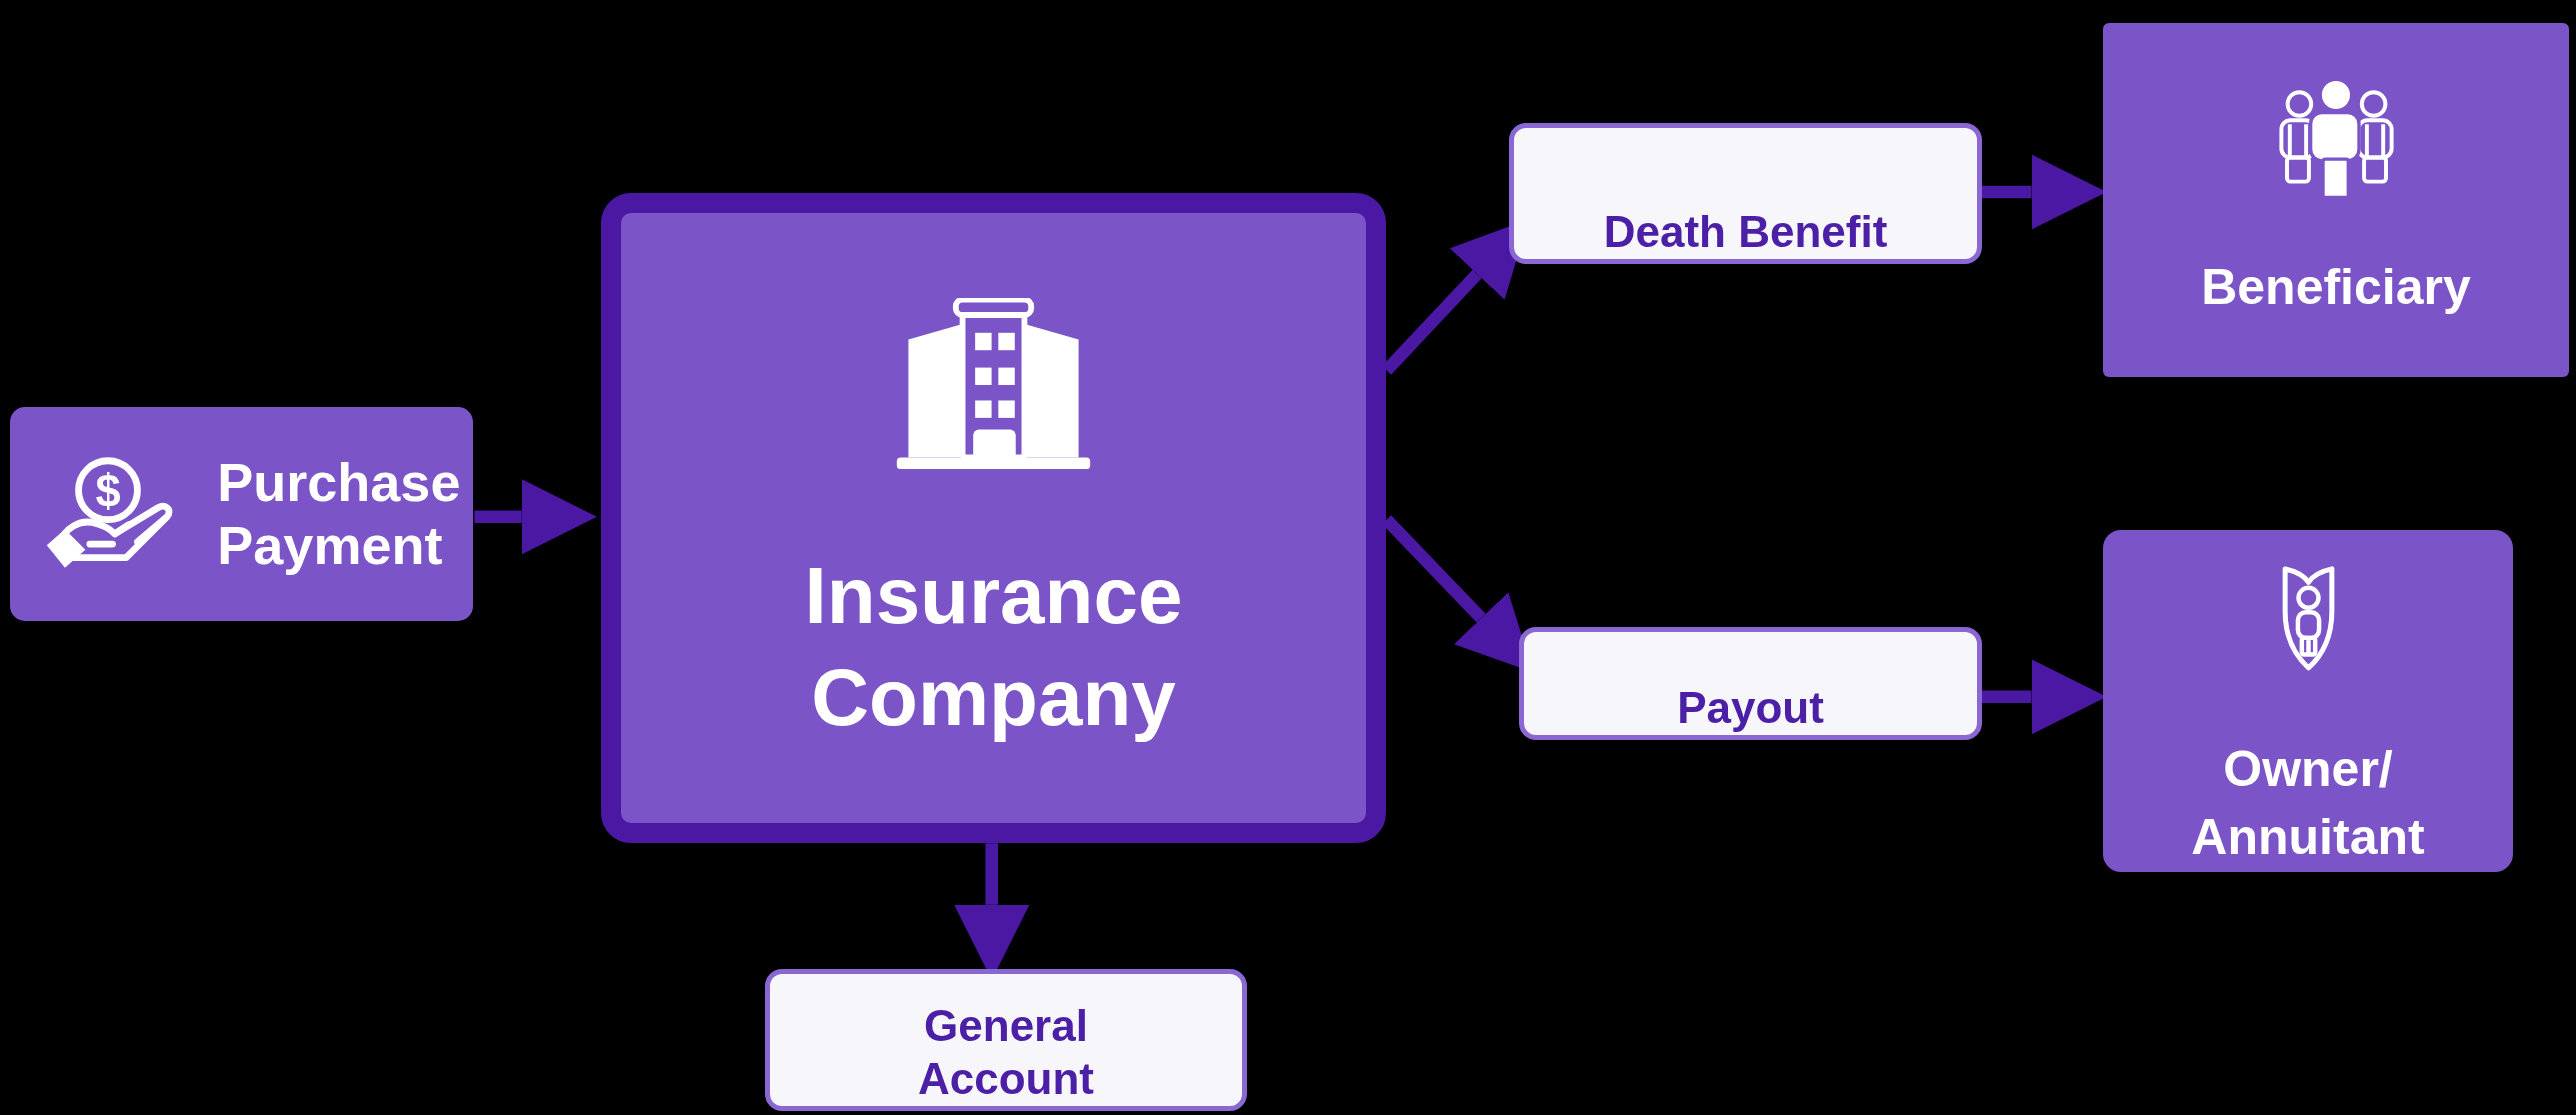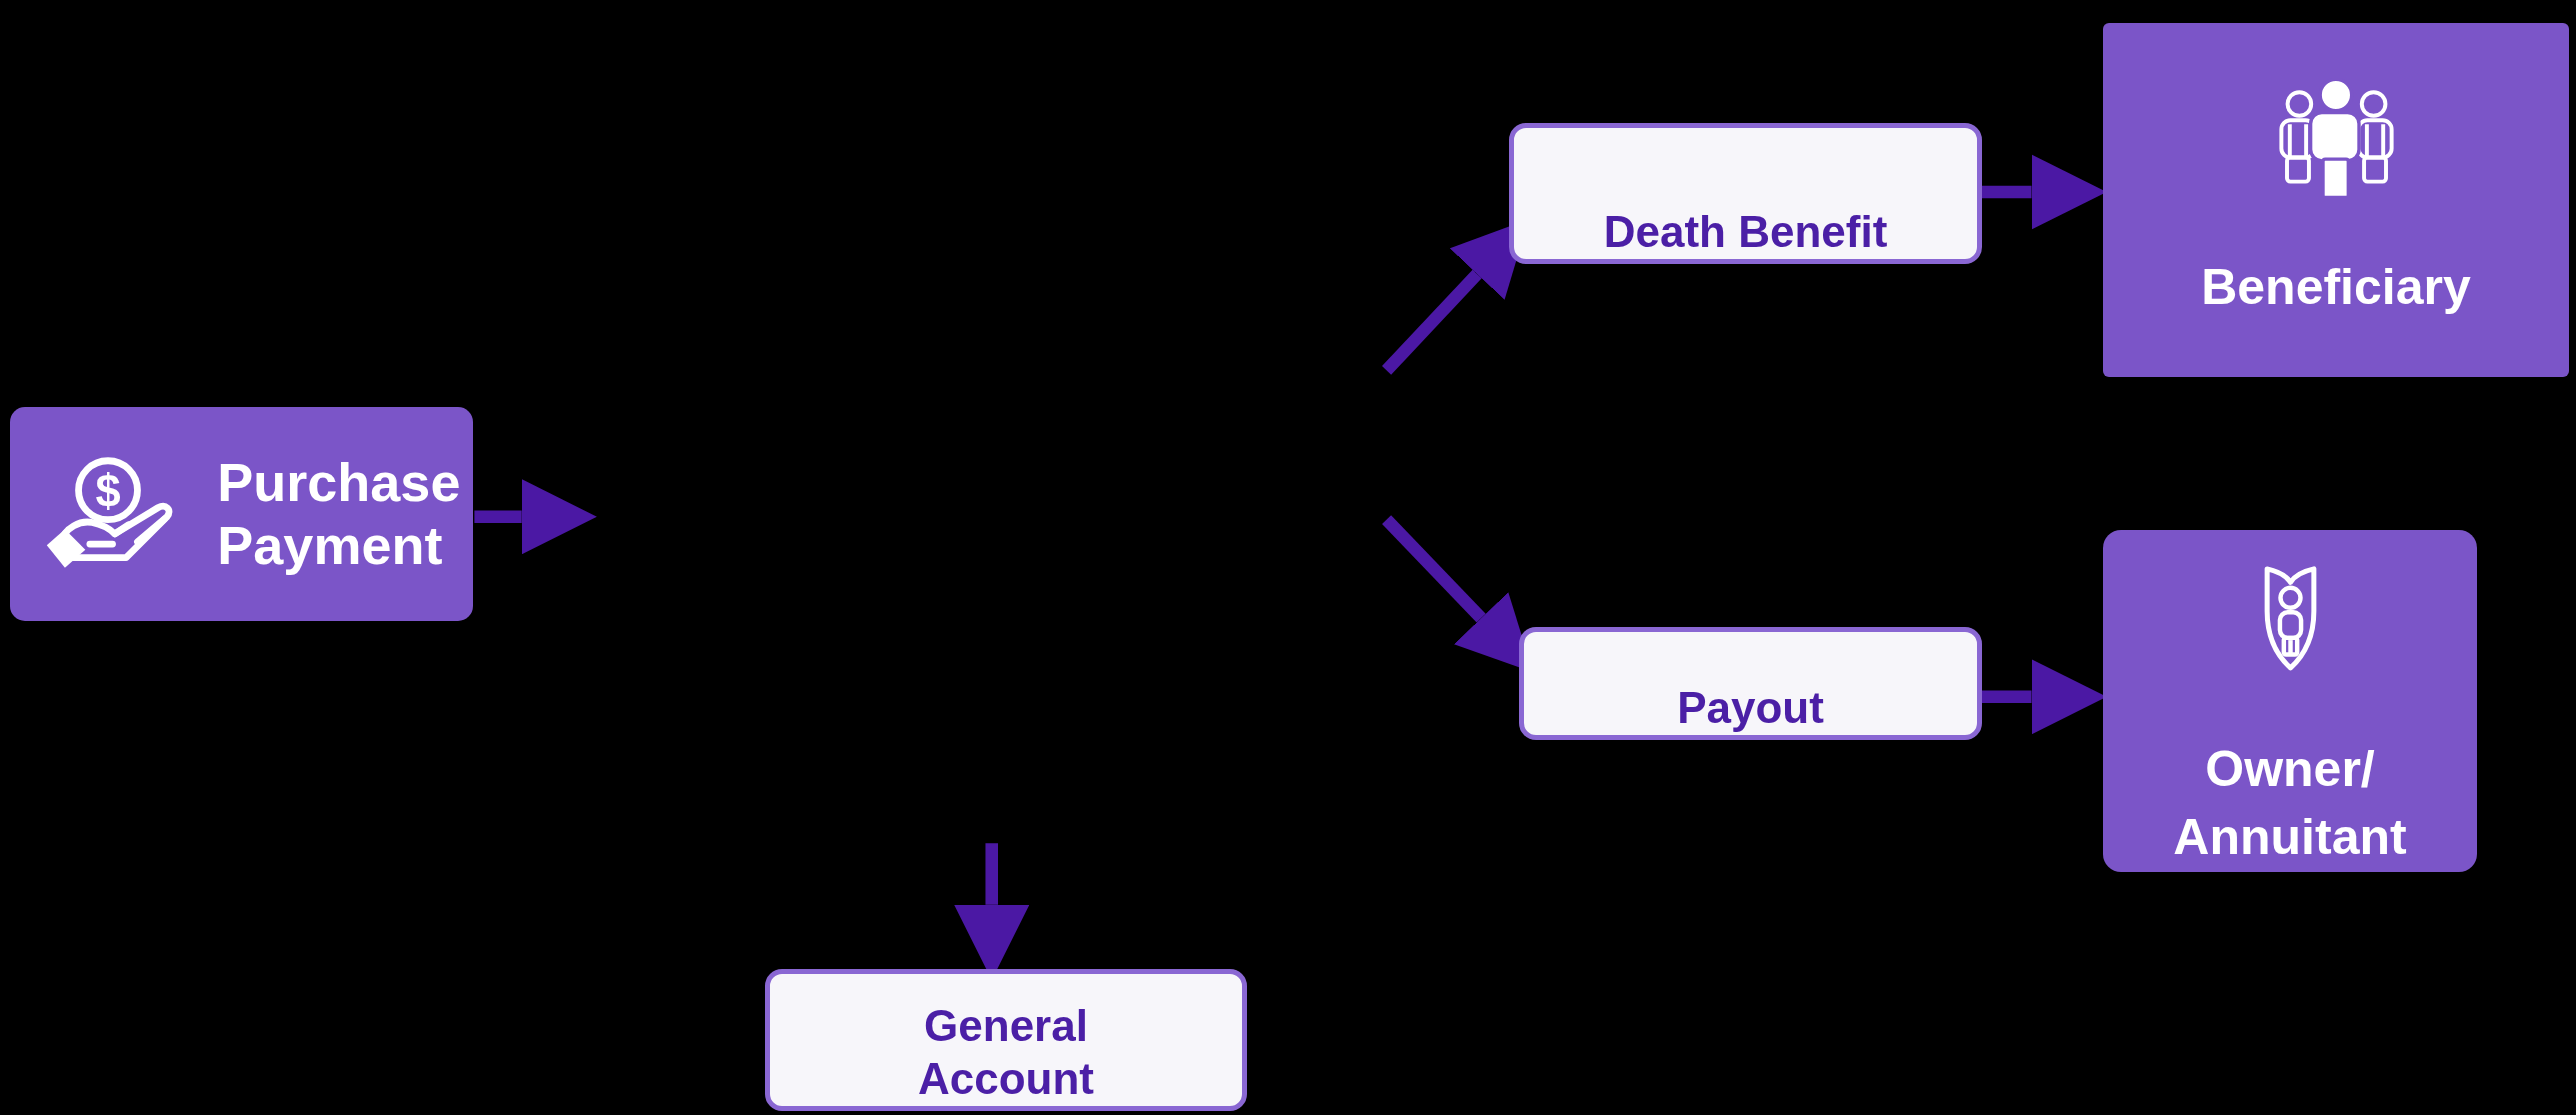--- a/index.html
+++ b/index.html
@@ -53,21 +53,21 @@
   #general-account{left:765px;top:969px;width:482px;height:142px;}
   .pill .label{font-size:44px;line-height:1.2;}
 
   #beneficiary{
     left:2103px;top:23px;width:466px;height:354px;border-radius:6px;
     flex-direction:column;align-items:center;padding-top:55px;gap:60px;
   }
   #beneficiary .label{font-size:50px;line-height:1;text-align:center;}
 
   #owner-annuitant{
-    left:2103px;top:530px;width:374px;height:342px;border-radius:18px;
+    left:2103px;top:530px;width:410px;height:342px;border-radius:18px;
     flex-direction:column;align-items:center;padding-top:23px;gap:60px;
   }
   #owner-annuitant .label{font-size:50px;line-height:1.35;text-align:center;}
 
   #connectors{position:absolute;left:0;top:0;width:2576px;height:1115px;}
   .connector{stroke:var(--dark_purple);stroke-width:22;}
   .arrowhead-path{fill:var(--dark_purple);}
 
   .icon-stroke{stroke:var(--white);fill:none;}
   .icon-fill{fill:var(--white);}
@@ -102,20 +102,40 @@
         <path d="M66,70 L104,47 C111,43 117,49 112,55 L86,77"></path>
         <path d="M44,79 L64,79"></path>
         <path d="M26,91 L76,91 L110,57"></path>
       </g>
       <path class="icon-fill" d="M6,80 L22,66 L40,84 L22,100 Z"></path>
     </svg>
     <div class="label">Purchase
 Payment</div>
   </div>
 
+  <div id="insurance-company" class="node">
+    <svg width="197" height="174" viewBox="0 0 100 90">
+      <polygon class="icon-fill" points="6,21.5 34,13.5 34,82.5 6,82.5"></polygon>
+      <polygon class="icon-fill" points="66,13.5 94,21.5 94,82.5 66,82.5"></polygon>
+      <rect class="icon-purple" x="34" y="7" width="32" height="75.5" rx="2" stroke="#FFFFFF" stroke-width="3"></rect>
+      <rect class="icon-purple" x="30.5" y="0.8" width="39" height="8" rx="3.5" stroke="#FFFFFF" stroke-width="3"></rect>
+      <g class="icon-fill">
+        <rect x="40.5" y="18" width="8.5" height="9"></rect>
+        <rect x="52.5" y="18" width="8.5" height="9"></rect>
+        <rect x="40.5" y="36" width="8.5" height="9"></rect>
+        <rect x="52.5" y="36" width="8.5" height="9"></rect>
+        <rect x="40.5" y="53" width="8.5" height="9"></rect>
+        <rect x="52.5" y="53" width="8.5" height="9"></rect>
+      </g>
+      <rect class="icon-fill" x="39.5" y="68" width="22" height="16" rx="3"></rect>
+      <rect class="icon-fill" x="0" y="82.5" width="100" height="6" rx="2"></rect>
+    </svg>
+    <div class="label">Insurance
+Company</div>
+  </div>
 
   <div id="death-benefit" class="node pill">
     <div class="label">Death Benefit</div>
   </div>
 
   <div id="payout" class="node pill">
     <div class="label">Payout</div>
   </div>
 
   <div id="general-account" class="node pill">

